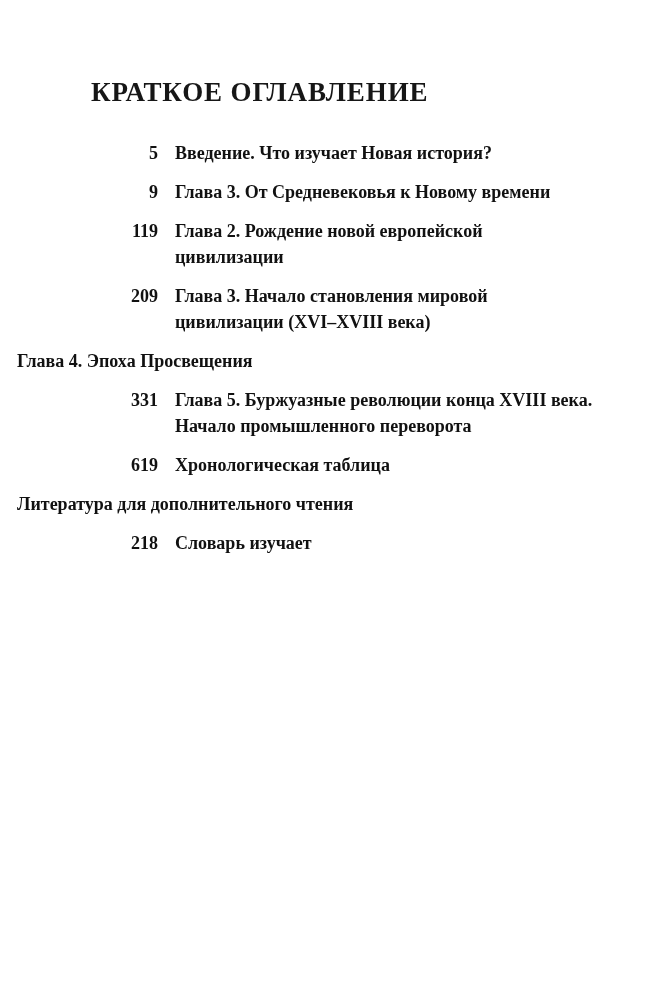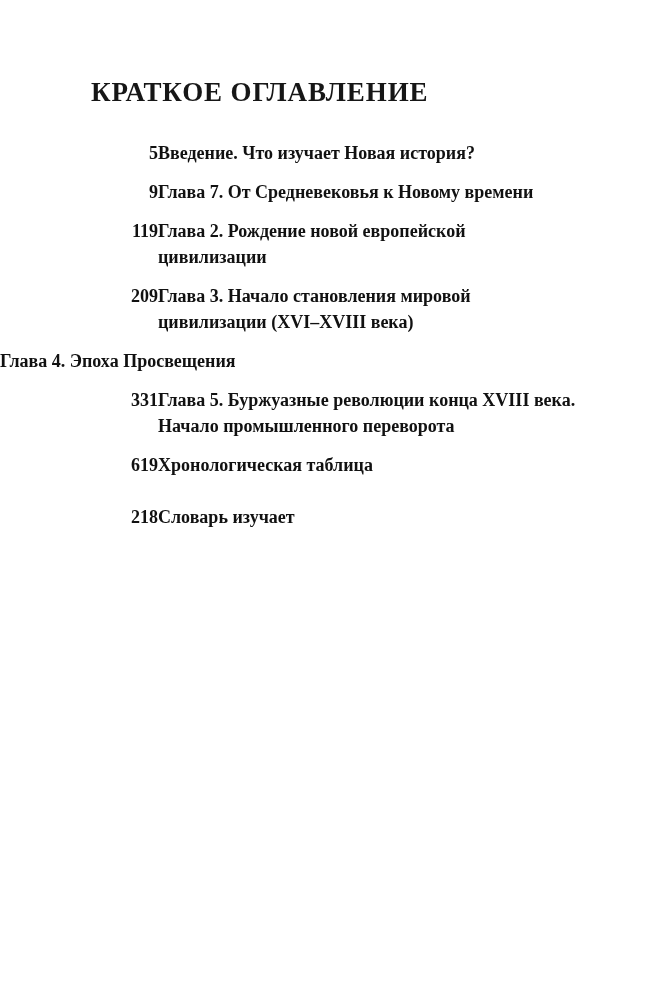--- a/index.html
+++ b/index.html
@@ -58,20 +58,21 @@
     font-size: 18px;
     font-weight: bold;
     line-height: 26px;
     color: #111111;
     padding-right: 0;
   }
 
   .toc-label {
     flex: 0 1 auto;
     max-width: 394px;
+    margin-left: 17px;
     font-size: 18px;
     font-weight: bold;
     line-height: 26px;
     color: #111111;
   }
 
   .toc-label-line {
     display: block;
     white-space: nowrap;
   }
@@ -86,21 +87,21 @@
   <div class="toc-list">
       <div class="toc-entry">
         <div class="toc-page">5</div>
         <div class="toc-label">
           <span class="toc-label-line">Введение. Что изучает Новая история?</span>
         </div>
       </div>
       <div class="toc-entry">
         <div class="toc-page">9</div>
         <div class="toc-label">
-          <span class="toc-label-line">Глава 7. От Средневековья к Новому времени</span>
+          <span class="toc-label-line">Глава 3. От Средневековья к Новому времени</span>
         </div>
       </div>
       <div class="toc-entry">
         <div class="toc-page">119</div>
         <div class="toc-label">
           <span class="toc-label-line">Глава 2. Рождение новой европейской</span>
           <span class="toc-label-line">цивилизации</span>
         </div>
       </div>
       <div class="toc-entry">
@@ -122,20 +123,23 @@
           <span class="toc-label-line">Начало промышленного переворота</span>
         </div>
       </div>
       <div class="toc-entry">
         <div class="toc-page">619</div>
         <div class="toc-label">
           <span class="toc-label-line">Хронологическая таблица</span>
         </div>
       </div>
       <div class="toc-entry">
+        <div class="toc-label">
+          <span class="toc-label-line">Литература для дополнительного чтения</span>
+        </div>
       </div>
       <div class="toc-entry">
         <div class="toc-page">218</div>
         <div class="toc-label">
           <span class="toc-label-line">Словарь изучает</span>
         </div>
       </div>
     </div>
 
 </div>

